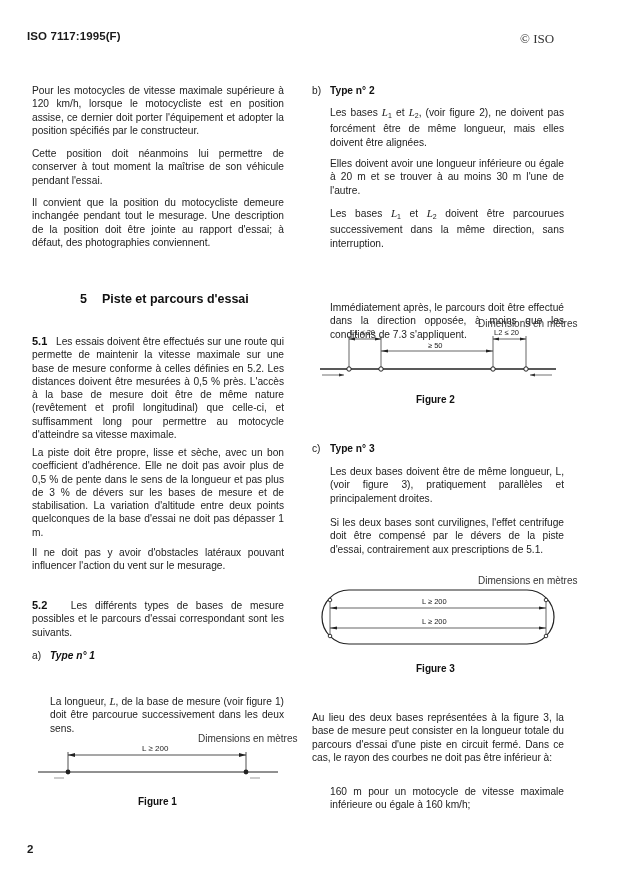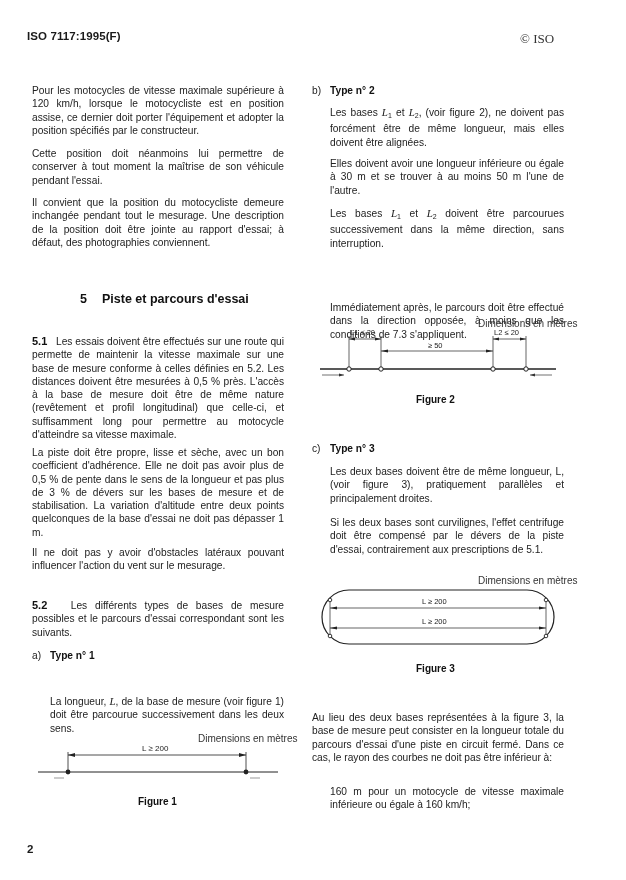--- a/index.html
+++ b/index.html
@@ -44,21 +44,21 @@
   <span class="clause-num">5.1</span>&nbsp;&nbsp;&nbsp;<span>Les essais doivent être effectués sur une route qui permette de maintenir la vitesse maximale sur une base de mesure conforme à celles définies en 5.2. Les distances doivent être mesurées à 0,5 % près. L'accès à la base de mesure doit être de même nature (revêtement et profil longitudinal) que celle-ci, et suffisamment long pour permettre au motocycle d'atteindre sa vitesse maximale.</span>
 </p>
 <p class="para" style="left:32px; top:446px; width:252px;">La piste doit être propre, lisse et sèche, avec un bon coefficient d'adhérence. Elle ne doit pas avoir plus de 0,5 % de pente dans le sens de la longueur et pas plus de 3 % de dévers sur les bases de mesure et de stabilisation. La variation d'altitude entre deux points quelconques de la base d'essai ne doit pas dépasser 1 m.</p>
 <p class="para" style="left:32px; top:546px; width:252px;">Il ne doit pas y avoir d'obstacles latéraux pouvant influencer l'action du vent sur le mesurage.</p>
 
 <p class="para" style="left:32px; top:599px; width:252px;">
   <span class="clause-num">5.2</span>&nbsp;&nbsp;&nbsp;<span>Les différents types de bases de mesure possibles et le parcours d'essai correspondant sont les suivants.</span>
 </p>
 
 <div class="item-label" style="left:32px; top:650px;">a)</div>
-<div class="item-title" style="left:50px; top:650px;">Type n° 1</div>
+<div class="item-title" style="left:50px; top:650px;font-style:italic;">Type n° 1</div>
 <p class="para" style="left:50px; top:695px; width:234px;"><span>La longueur, </span><i class="var">L</i><span>, de la base de mesure (voir figure 1) doit être parcourue successivement dans les deux sens.</span></p>
 
 <div class="dim-note" style="left:198px; top:733px;">Dimensions en mètres</div>
 <svg class="abs" style="left:30px; top:740px;" width="260" height="50">
   <line x1="8" y1="32" x2="248" y2="32" stroke="#222" stroke-width="1"></line>
   <line x1="38" y1="12" x2="38" y2="32" stroke="#222" stroke-width="0.8"></line>
   <line x1="216" y1="12" x2="216" y2="32" stroke="#222" stroke-width="0.8"></line>
   <line x1="38" y1="15" x2="216" y2="15" stroke="#222" stroke-width="0.8"></line>
   <polygon points="38,15 45,13 45,17" fill="#222"></polygon>
   <polygon points="216,15 209,13 209,17" fill="#222"></polygon>
@@ -70,21 +70,21 @@
 </svg>
 <div class="fig-caption" style="left:138px; top:796px;">Figure 1</div>
 
 <div class="page-num">2</div>
 
 <div class="item-label" style="left:312px; top:85px;">b)</div>
 <div class="item-title" style="left:330px; top:85px;">Type n° 2</div>
 
 <p class="para" style="left:330px; top:106px; width:234px;"><span>Les bases </span><i class="var">L</i><span class="sub">1</span><span> et </span><i class="var">L</i><span class="sub">2</span><span>, (voir figure 2), ne doivent pas forcément être de même longueur, mais elles doivent être alignées.</span></p>
 
-<p class="para" style="left:330px; top:157px; width:234px;">Elles doivent avoir une longueur inférieure ou égale à 30 m et se trouver à au moins 50 m l'une de l'autre.</p>
+<p class="para" style="left:330px; top:157px; width:234px;">Elles doivent avoir une longueur inférieure ou égale à 20 m et se trouver à au moins 30 m l'une de l'autre.</p>
 
 <p class="para" style="left:330px; top:207px; width:234px;"><span>Les bases </span><i class="var">L</i><span class="sub">1</span><span> et </span><i class="var">L</i><span class="sub">2</span><span> doivent être parcourues successivement dans la même direction, sans interruption.</span></p>
 
 <p class="para" style="left:330px; top:257px; width:234px;margin-top:44px;">Immédiatement après, le parcours doit être effectué dans la direction opposée, à moins que les conditions de 7.3 s'appliquent.</p>
 
 <div class="dim-note" style="left:478px; top:318px;">Dimensions en mètres</div>
 <svg class="abs" style="left:316px; top:326px;" width="260" height="56">
   <line x1="4" y1="43" x2="240" y2="43" stroke="#222" stroke-width="1.3"></line>
   <line x1="33" y1="10" x2="33" y2="43" stroke="#222" stroke-width="0.7"></line>
   <line x1="65" y1="10" x2="65" y2="43" stroke="#222" stroke-width="0.7"></line>

